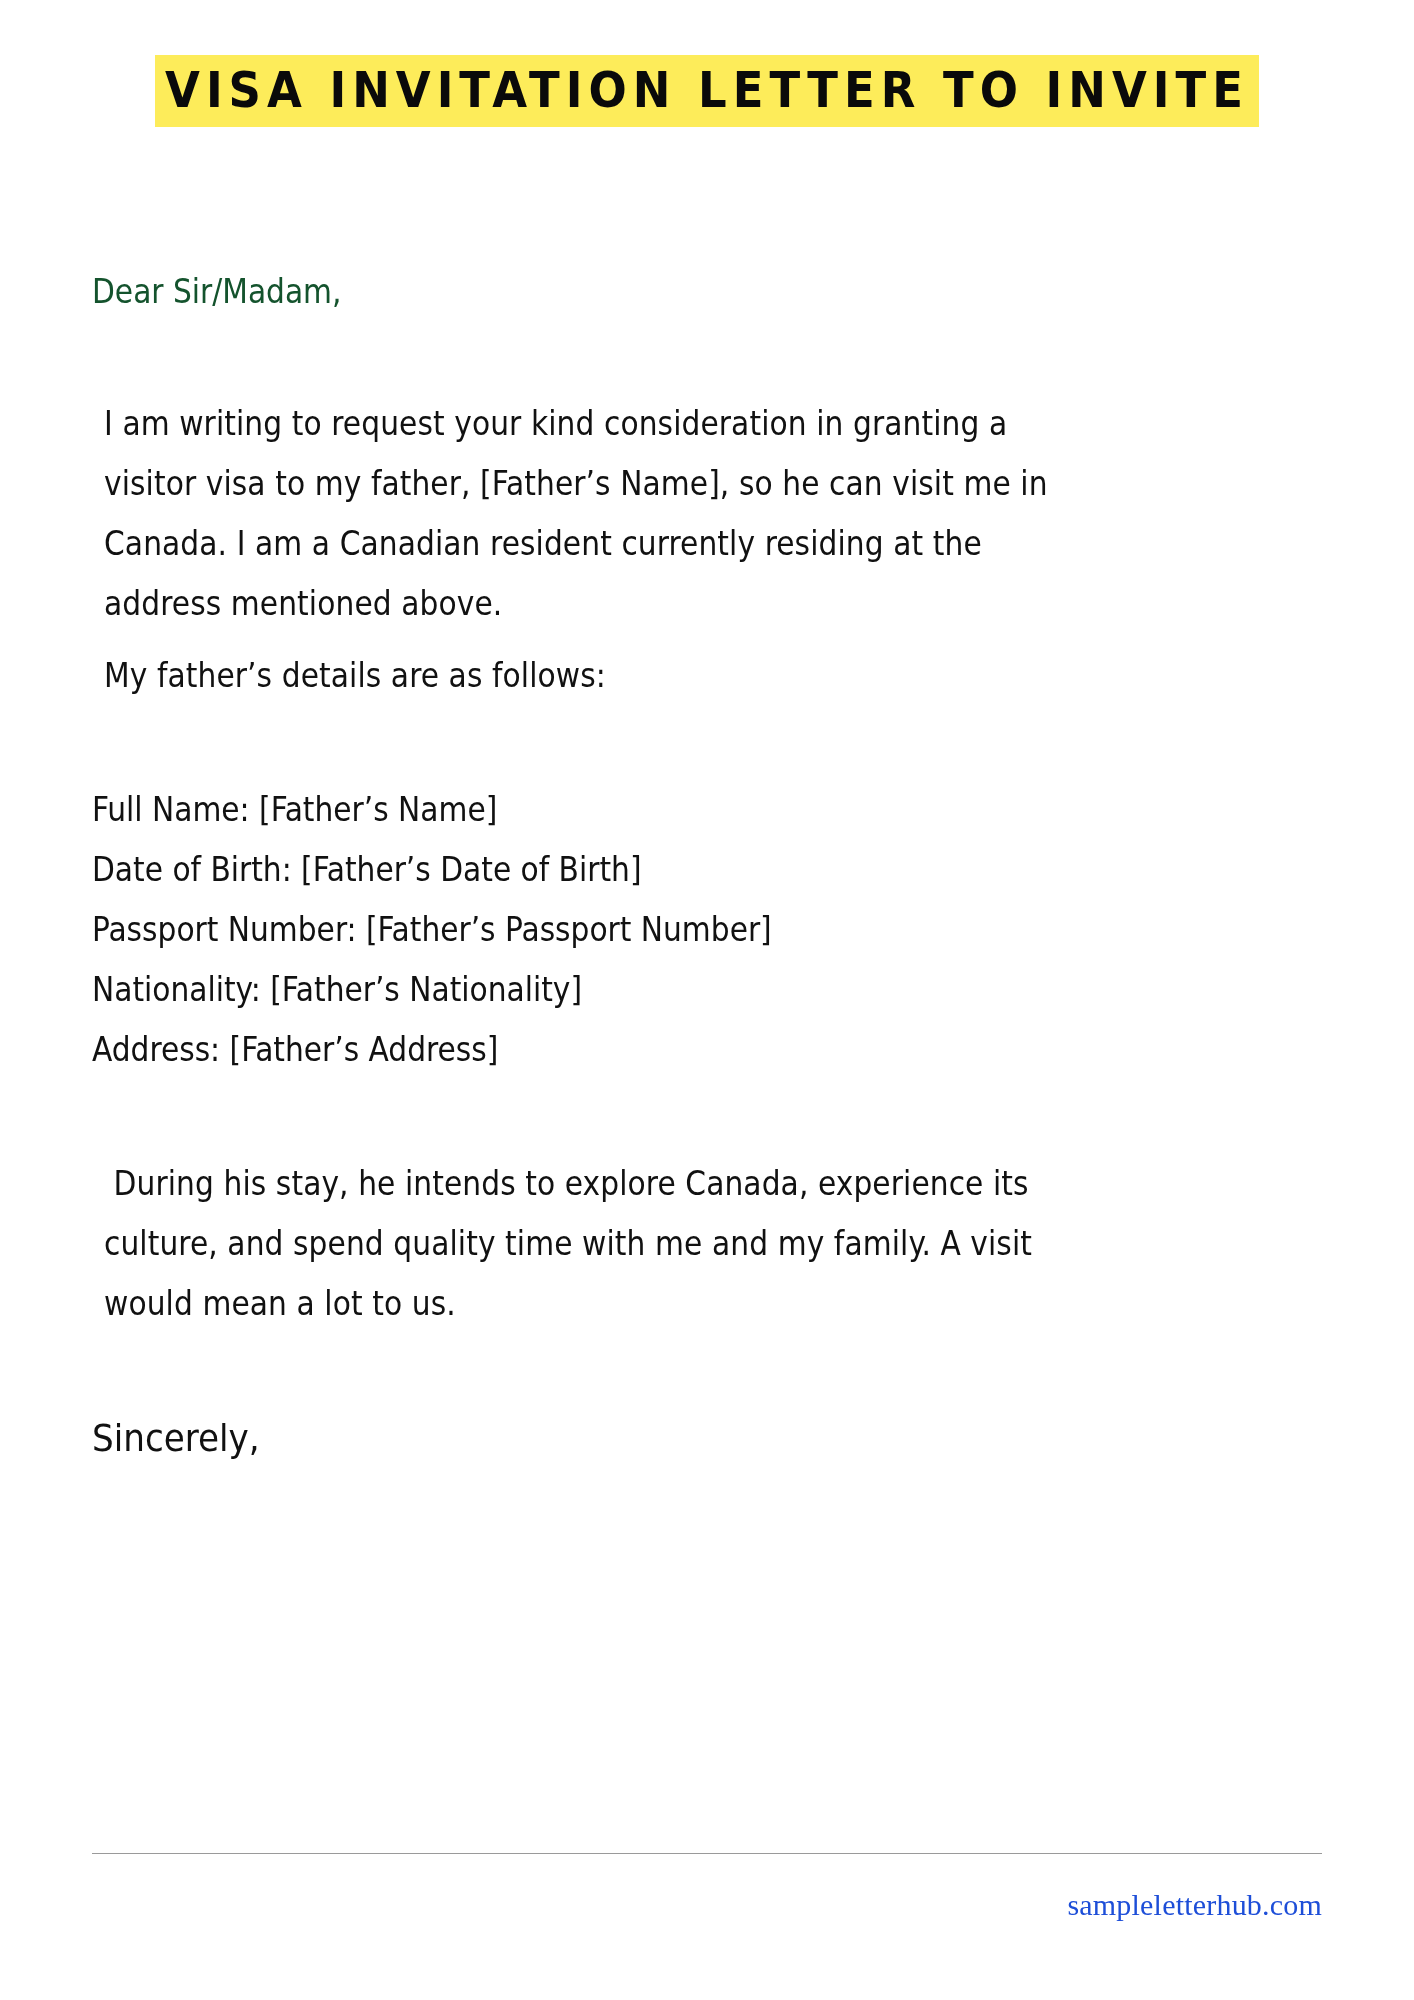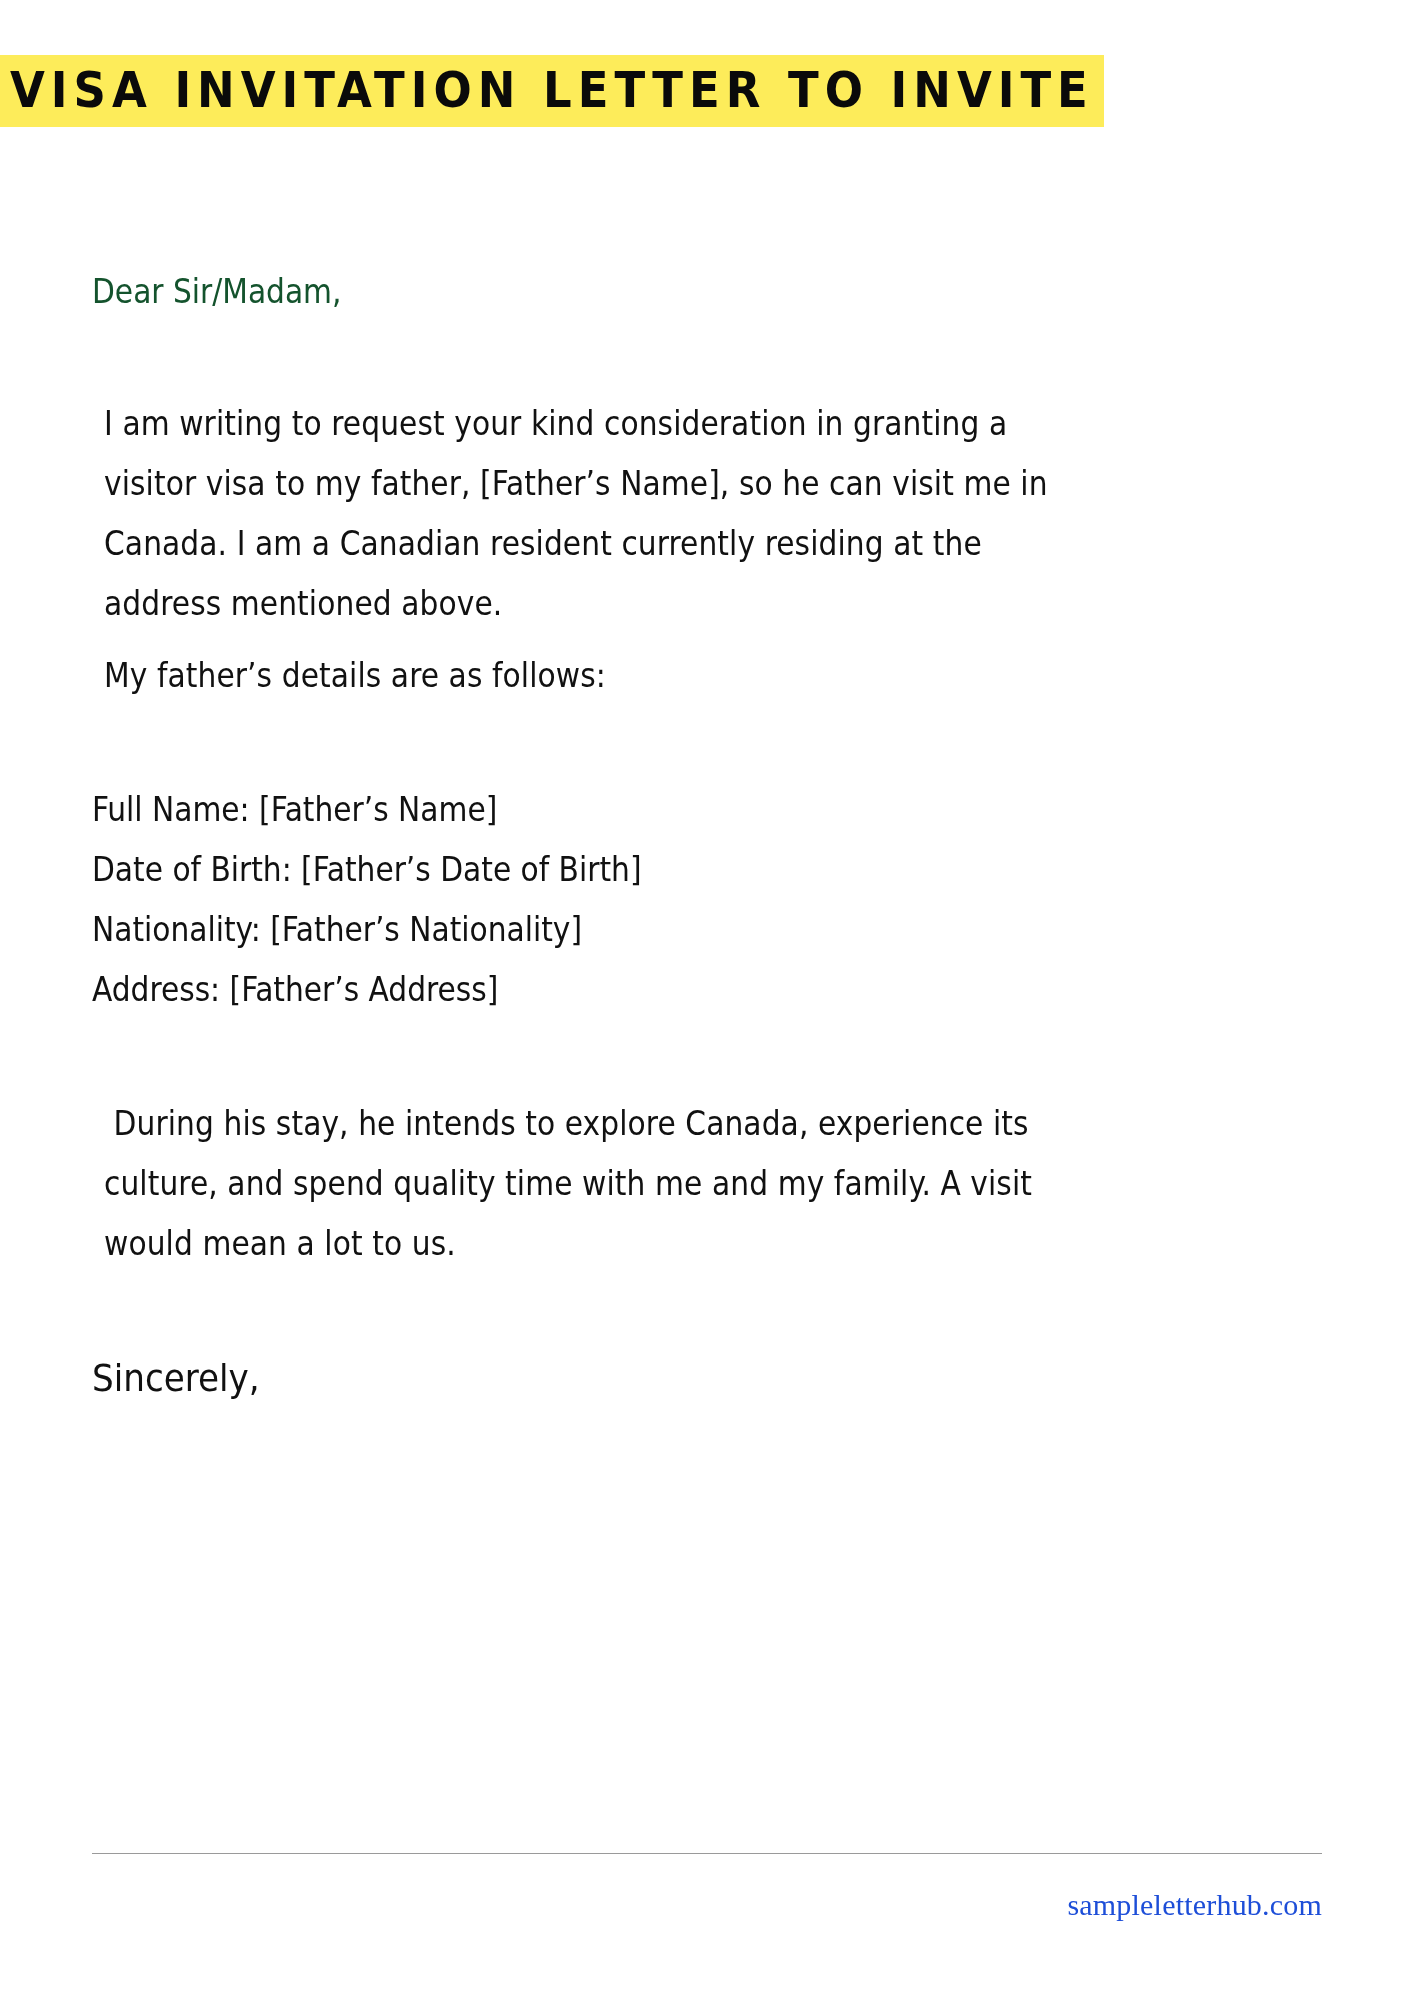--- a/index.html
+++ b/index.html
@@ -21,20 +21,21 @@
     background: #ffffff;
     box-sizing: border-box;
   }
 
   
   .title-block {
     position: absolute;
     top: 56px;
     left: 0;
     width: 1414px;
+    text-align: center;
   }
   .title-line {
     display: block;
     font-family: "DejaVu Sans Condensed", "Liberation Sans Narrow", "Liberation Sans", sans-serif;
     font-weight: 700;
     font-size: 50px;
     line-height: 68px;
     letter-spacing: 6px;
     color: #0a0a0a;
     text-transform: uppercase;
@@ -133,20 +134,21 @@
     <div class="spacer-sm"></div>
 
     <p class="para">I am writing to request your kind consideration in granting a visitor visa to my father, [Father’s Name], so he can visit me in Canada. I am a Canadian resident currently residing at the address mentioned above.</p>
     <p class="para">My father’s details are as follows:</p>
 
     <div class="spacer-md"></div>
 
     <div>
       <p class="detail-line">Full Name: [Father’s Name]</p>
       <p class="detail-line">Date of Birth: [Father’s Date of Birth]</p>
+      <p class="detail-line">Passport Number: [Father’s Passport Number]</p>
       <p class="detail-line">Nationality: [Father’s Nationality]</p>
       <p class="detail-line">Address: [Father’s Address]</p>
     </div>
 
     <div class="spacer-md"></div>
 
     <p class="para"> During his stay, he intends to explore Canada, experience its culture, and spend quality time with me and my family. A visit would mean a lot to us.</p>
 
     <div class="spacer-md"></div>
 

